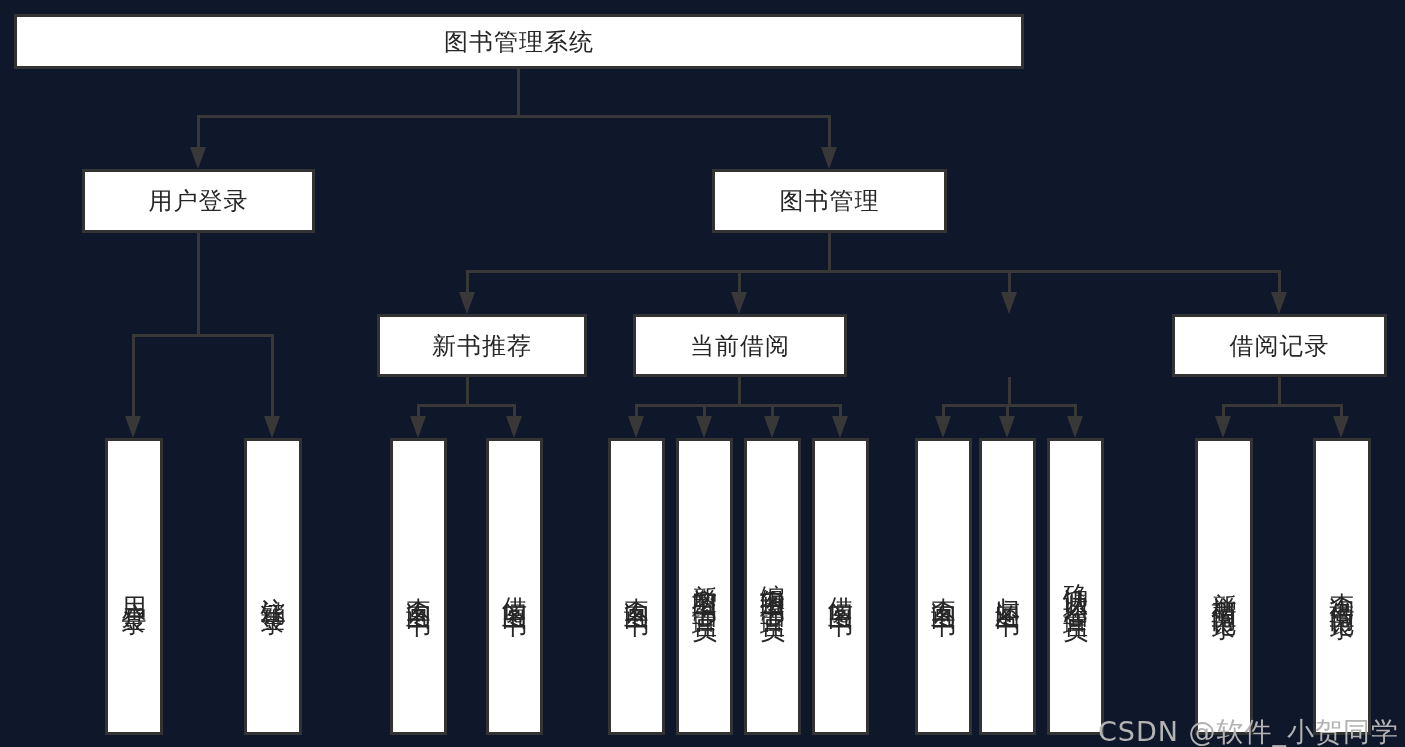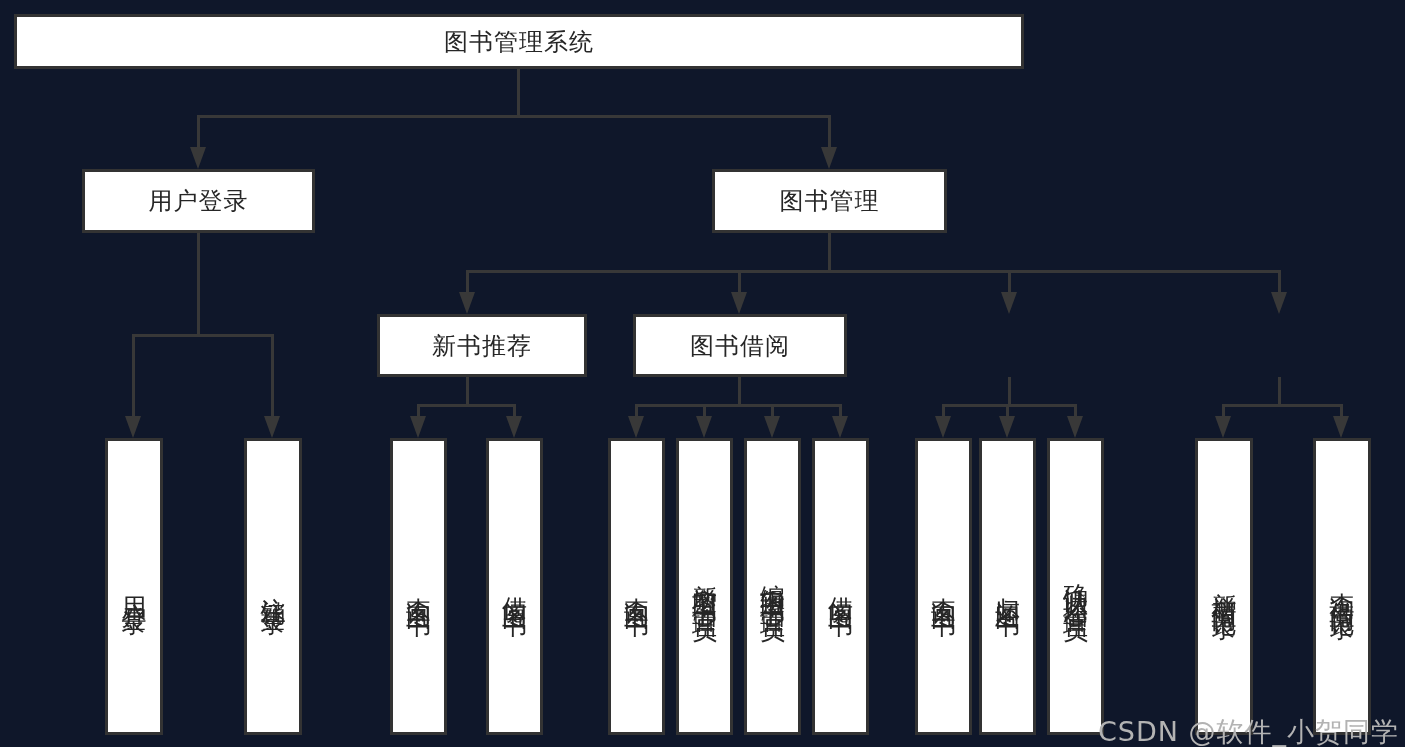--- a/index.html
+++ b/index.html
@@ -130,23 +130,24 @@
   <div class="arrow" style="left:1333px; top:416px;"></div>
 
   <div class="hnode" style="left:14px; top:14px; width:1010px; height:55px;">图书管理系统</div>
 
   <div class="hnode" style="left:82px; top:169px; width:233px; height:64px;">用户登录</div>
 
   <div class="hnode" style="left:712px; top:169px; width:235px; height:64px;">图书管理</div>
 
   <div class="hnode" style="left:377px; top:314px; width:210px; height:63px;">新书推荐</div>
 
-  <div class="hnode" style="left:633px; top:314px; width:214px; height:63px;">图书借阅</div>
+  <div class="hnode" style="left:633px; top:314px; width:214px; height:63px;">当前借阅</div>
 
 
+  <div class="hnode" style="left:1172px; top:314px; width:215px; height:63px;">借阅记录</div>
 
   <div class="vnode" style="left:105px; top:438px; width:58px; height:297px;">用户登录</div>
 
   <div class="vnode" style="left:244px; top:438px; width:58px; height:297px;">注销登录</div>
 
   <div class="vnode" style="left:390px; top:438px; width:57px; height:297px;">查询图书</div>
 
   <div class="vnode" style="left:486px; top:438px; width:57px; height:297px;">借阅图书</div>
 
   <div class="vnode" style="left:608px; top:438px; width:57px; height:297px;">查询图书</div>

